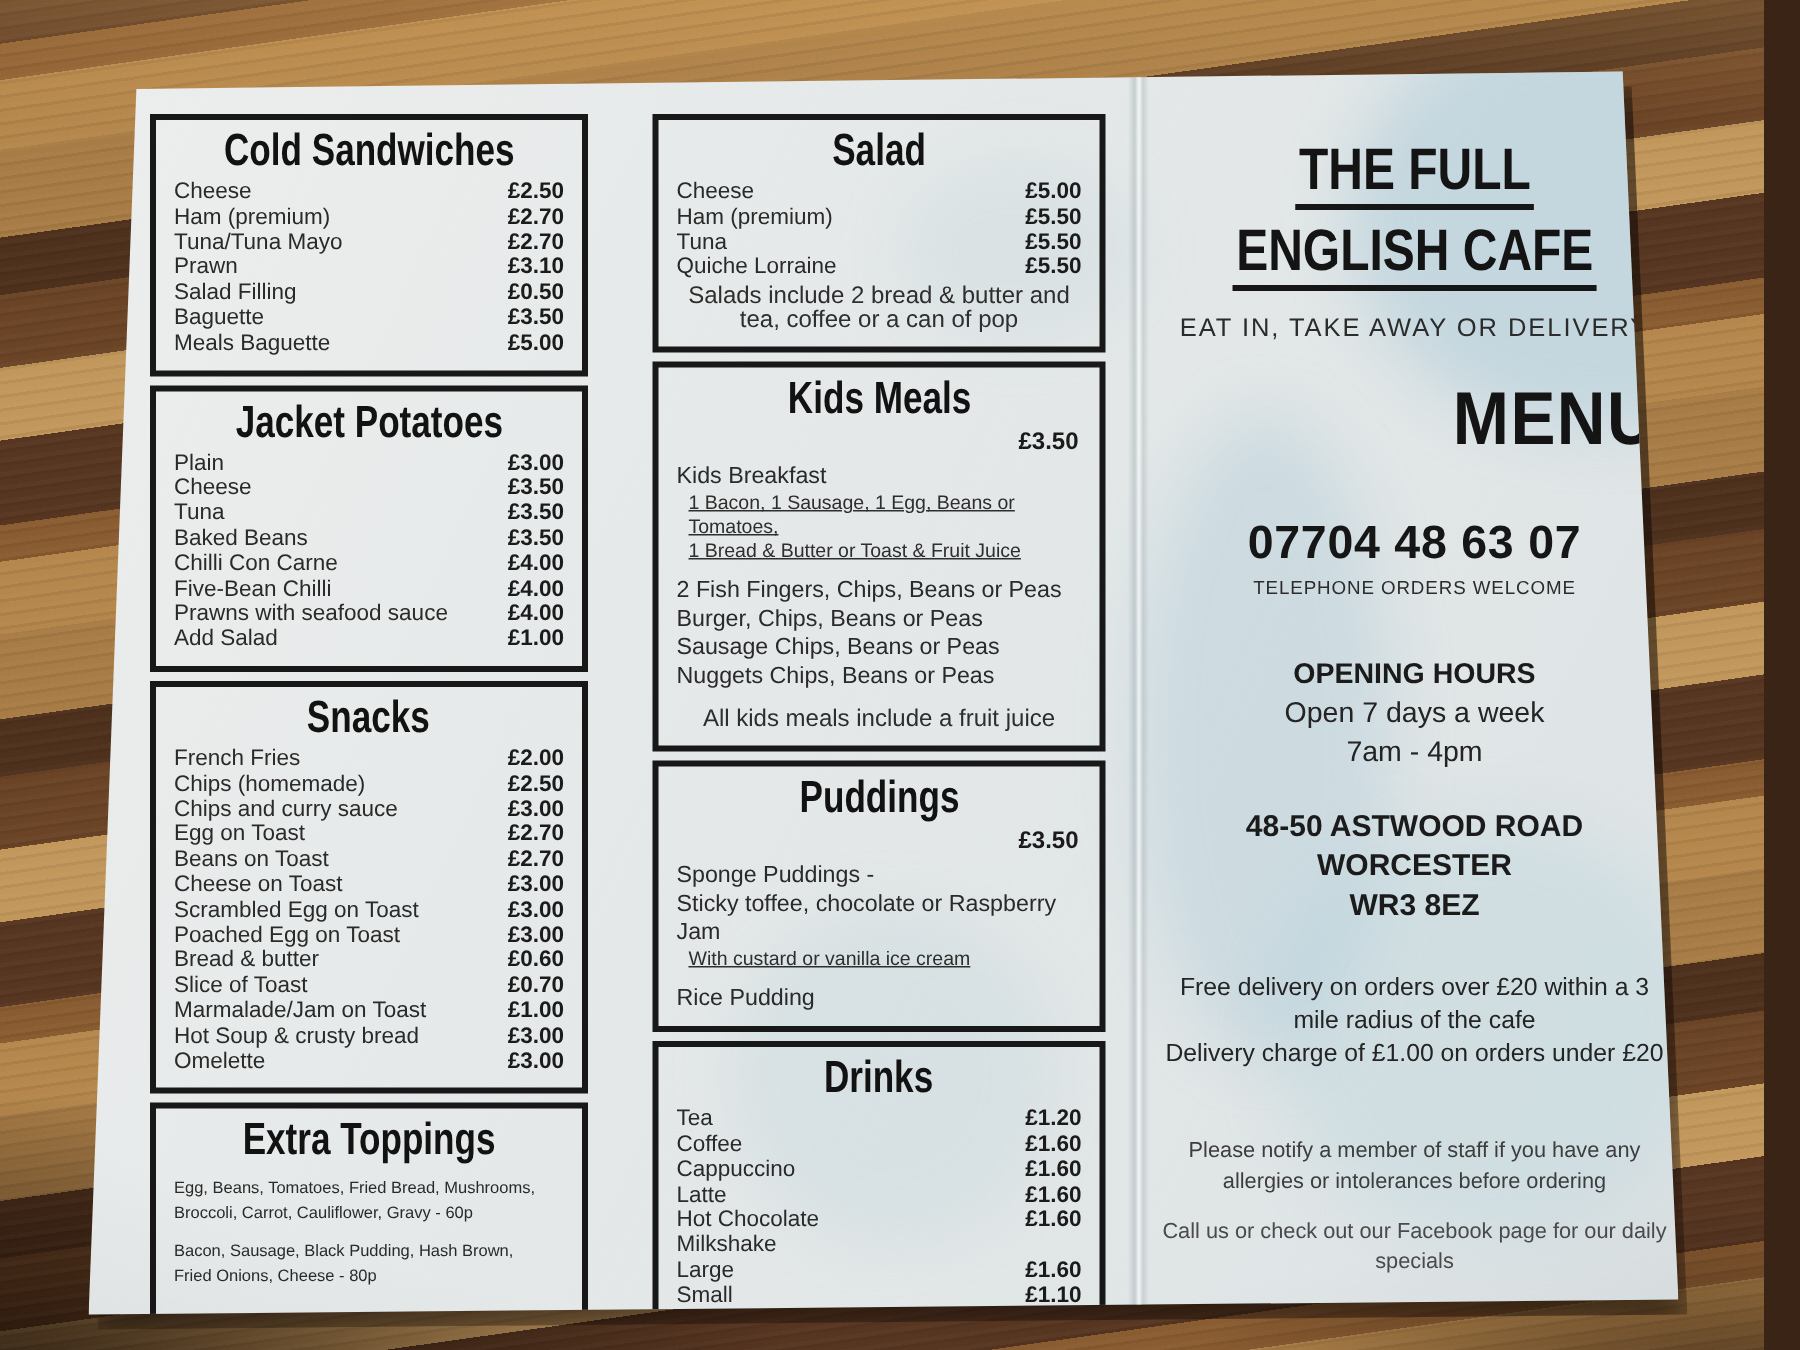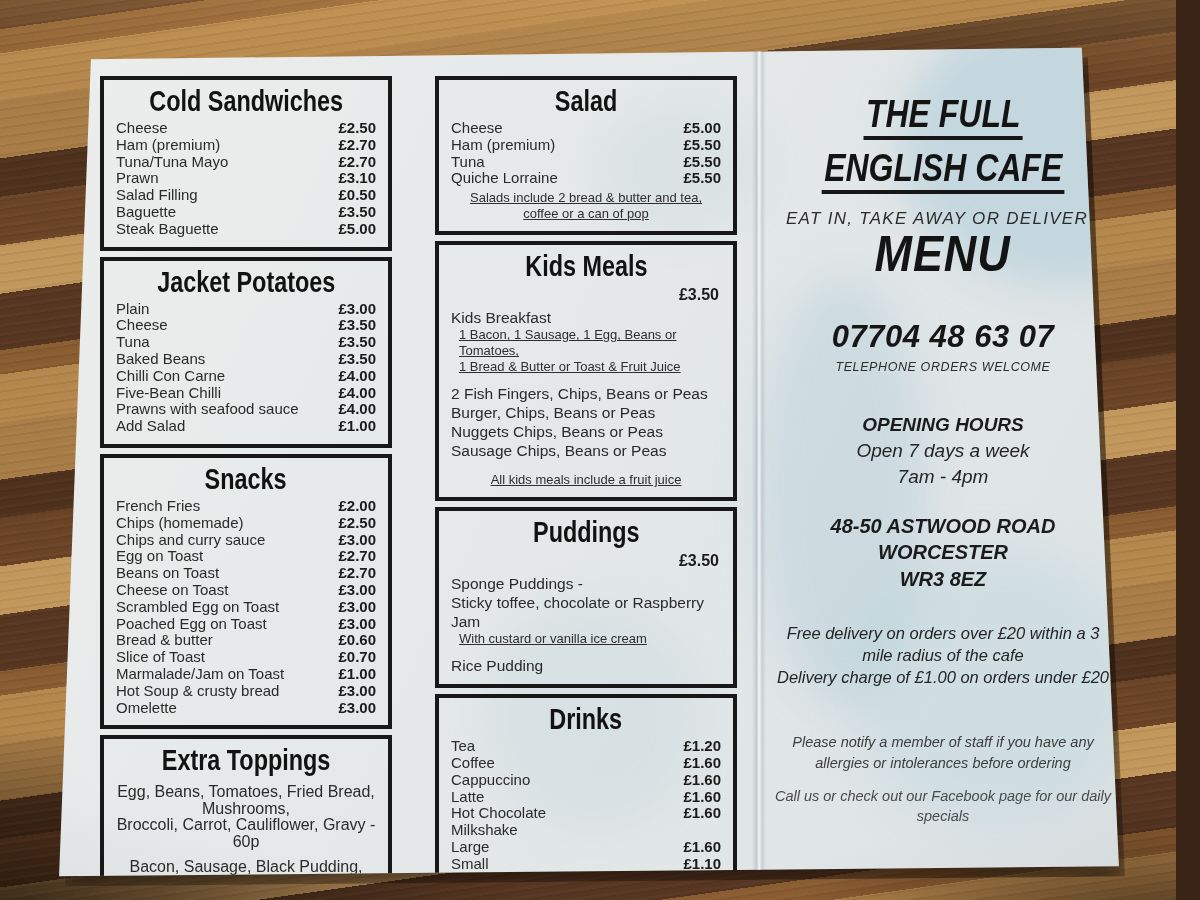--- a/index.html
+++ b/index.html
@@ -57,29 +57,29 @@
   .box{border:4px solid #181818;padding:4px 12px 9px;margin-bottom:6px;}
   .sec-title{margin:0;text-align:center;line-height:34px;}
   .sec-title .cond{display:inline-block;font-weight:700;font-size:30px;color:#121212;transform:scaleX(.78);transform-origin:center;white-space:nowrap;}
   .header-price{text-align:right;font-weight:700;font-size:16px;color:#1b1b1b;margin:1px 2px 4px 0;}
   .row{display:flex;justify-content:space-between;align-items:center;font-size:15px;line-height:16.8px;}
   .nm{color:#2a2a2a;}
   .pr{font-weight:700;color:#1b1b1b;}
   .line{font-size:15.5px;line-height:19px;margin:0;color:#2a2a2a;}
   .subline{font-size:13px;line-height:16px;margin:0;padding-left:8px;color:#2e2e2e;text-decoration:underline;}
   .gap{height:9px;}
-  .note{font-size:13px;line-height:16px;text-align:center;margin:3px 0 0;color:#2e2e2e;text-decoration:underline;}
+  .note{font-size:16px;line-height:16px;text-align:center;margin:3px 0 0;color:#2e2e2e;}
   .para{margin:5px 0 9px;}
-  .para span{display:block;font-size:16px;line-height:16.5px;color:#2a2a2a;text-align:center;}
-
-  .info{position:absolute;left:716px;top:40px;width:338px;text-align:center;font-style:italic;}
+  .para span{display:block;font-size:11px;line-height:16.5px;color:#2a2a2a;}
+
+  .info{position:absolute;left:716px;top:40px;width:338px;text-align:center;}
   .brand-line{line-height:1.0;margin-top:8px;}
   .brand-line .cond{display:inline-block;font-weight:700;font-size:39px;color:#141414;transform:scaleX(.82);transform-origin:center;white-space:nowrap;border-bottom:4px solid #161616;padding:0 3px 3px;}
   .tagline{font-size:17px;letter-spacing:1.3px;color:#2b2b2b;margin-top:15px;}
-  .menu-h{line-height:1;}
+  .menu-h{margin-top:25px;line-height:1;text-align:right;}
   .menu-h .cond{display:inline-block;font-weight:700;font-size:50px;color:#141414;transform:scaleX(.9);letter-spacing:1px;}
   .phone{font-size:31px;font-weight:700;letter-spacing:.5px;color:#161616;margin-top:40px;}
   .phone-note{font-size:12.5px;letter-spacing:.6px;color:#2c2c2c;margin-top:5px;}
   .hours-h{font-size:19px;font-weight:700;color:#1b1b1b;margin-top:40px;}
   .hours-l{font-size:19px;color:#242424;margin-top:4px;}
   .address{font-size:20px;font-weight:700;line-height:1.32;color:#1b1b1b;margin-top:25px;}
   .delivery{font-size:16.5px;line-height:1.32;color:#242424;margin-top:31px;}
   .allergy{font-size:14.5px;line-height:1.4;color:#3d3d3d;margin-top:44px;text-align:center;}
   .social{font-size:14.5px;line-height:1.4;color:#4a4a4a;margin-top:13px;}
 </style>
@@ -117,21 +117,21 @@
           </div>
           <div class="row">
             <span class="nm">Salad Filling</span>
             <span class="pr">£0.50</span>
           </div>
           <div class="row">
             <span class="nm">Baguette</span>
             <span class="pr">£3.50</span>
           </div>
           <div class="row">
-            <span class="nm">Steak Baguette</span>
+            <span class="nm">Meals Baguette</span>
             <span class="pr">£5.00</span>
           </div>
         </section>
         <section class="box">
           <h2 class="sec-title"><span class="cond">Jacket Potatoes</span></h2>
           <div class="row">
             <span class="nm">Plain</span>
             <span class="pr">£3.00</span>
           </div>
           <div class="row">
@@ -253,22 +253,22 @@
         </section>
         <section class="box">
           <h2 class="sec-title"><span class="cond">Kids Meals</span></h2>
           <div class="header-price">£3.50</div>
           <p class="line">Kids Breakfast</p>
           <p class="subline">1 Bacon, 1 Sausage, 1 Egg, Beans or Tomatoes,</p>
           <p class="subline">1 Bread &amp; Butter or Toast &amp; Fruit Juice</p>
           <div class="gap"></div>
           <p class="line">2 Fish Fingers, Chips, Beans or Peas</p>
           <p class="line">Burger, Chips, Beans or Peas</p>
+          <p class="line">Sausage Chips, Beans or Peas</p>
           <p class="line">Nuggets Chips, Beans or Peas</p>
-          <p class="line">Sausage Chips, Beans or Peas</p>
           <div class="gap"></div>
           <p class="note">All kids meals include a fruit juice</p>
         </section>
         <section class="box">
           <h2 class="sec-title"><span class="cond">Puddings</span></h2>
           <div class="header-price">£3.50</div>
           <p class="line">Sponge Puddings -</p>
           <p class="line">Sticky toffee, chocolate or Raspberry Jam</p>
           <p class="subline">With custard or vanilla ice cream</p>
           <div class="gap"></div>

